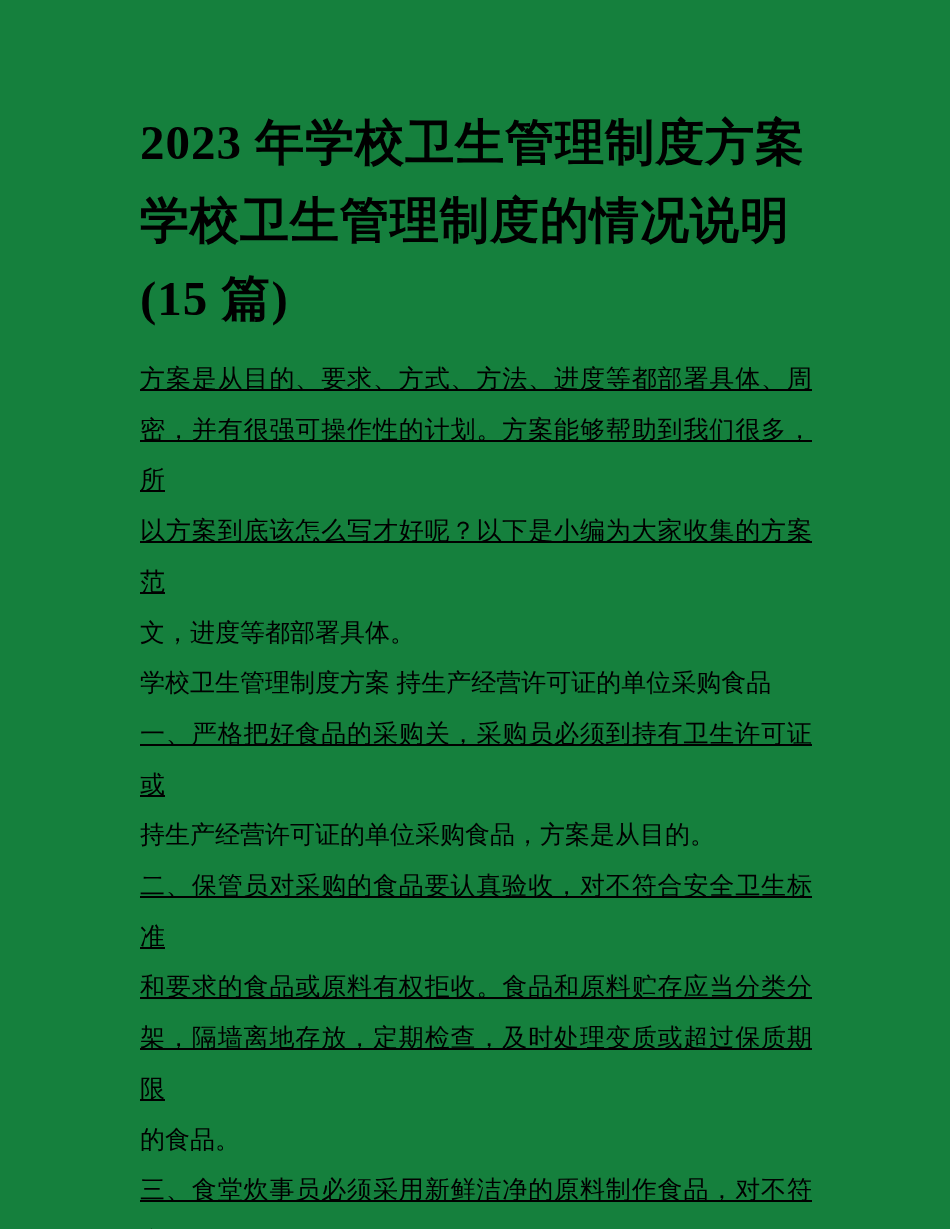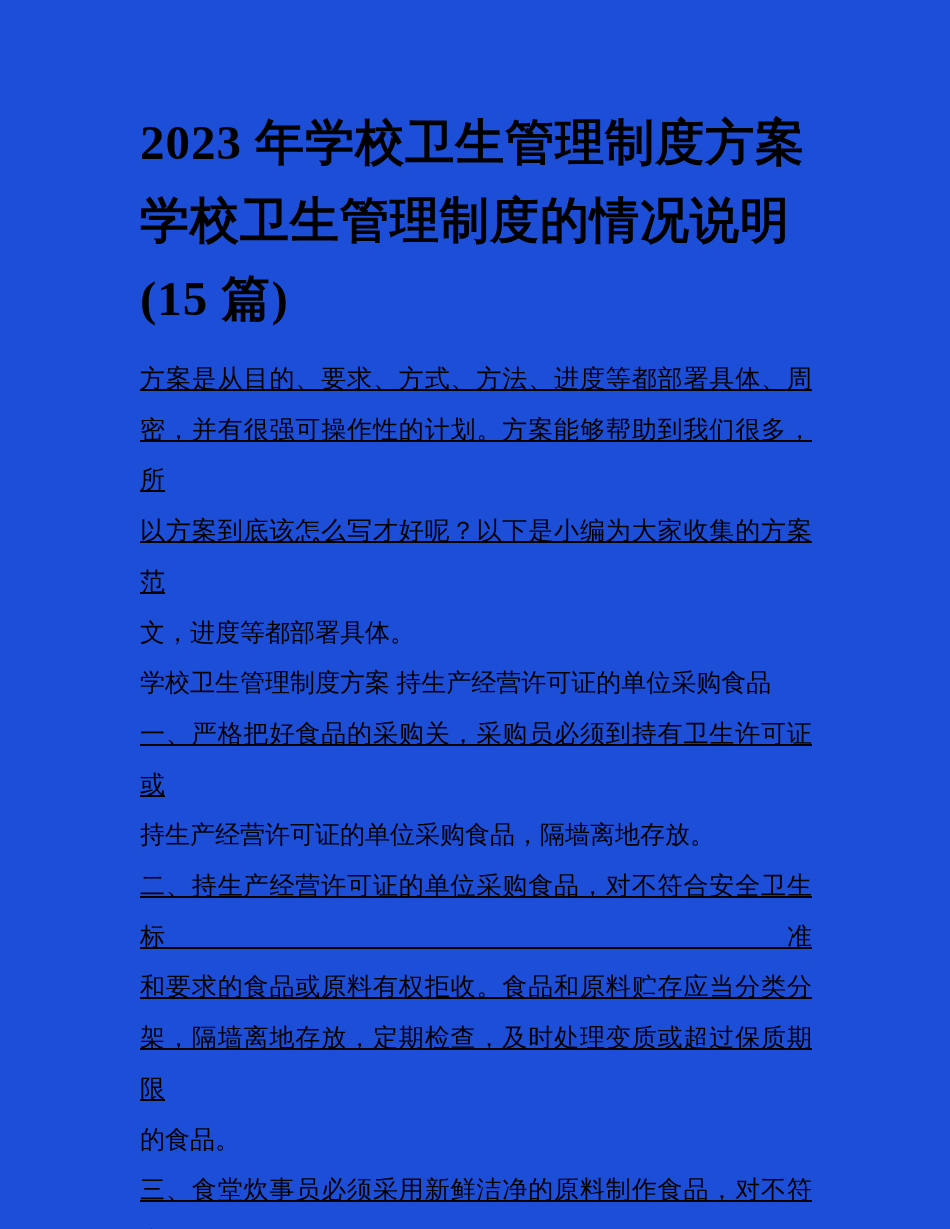--- a/index.html
+++ b/index.html
@@ -4,21 +4,21 @@
 <style>
   html, body {
     margin: 0;
     padding: 0;
     background: #ffffff;
   }
   .page {
     position: relative;
     width: 950px;
     height: 1229px;
-    background: #1d4ed8;
+    background: #15803d;
     overflow: hidden;
   }
   .content {
     box-sizing: content-box;
     padding: 104px 0 0 140px;
     width: 672px;
   }
   .title {
     margin: 0 0 16px 0;
     color: #000000;
@@ -68,24 +68,24 @@
           <div class="text-line jline">方案是从目的、要求、方式、方法、进度等都部署具体、周</div>
           <div class="text-line jline">密，并有很强可操作性的计划。方案能够帮助到我们很多，所</div>
           <div class="text-line jline">以方案到底该怎么写才好呢？以下是小编为大家收集的方案范</div>
           <div class="text-line">文，进度等都部署具体。</div>
         </div>
         <div class="para">
           <div class="text-line">学校卫生管理制度方案 持生产经营许可证的单位采购食品</div>
         </div>
         <div class="para">
           <div class="text-line jline">一、严格把好食品的采购关，采购员必须到持有卫生许可证或</div>
-          <div class="text-line">持生产经营许可证的单位采购食品，隔墙离地存放。</div>
+          <div class="text-line">持生产经营许可证的单位采购食品，方案是从目的。</div>
         </div>
         <div class="para">
-          <div class="text-line jline">二、持生产经营许可证的单位采购食品，对不符合安全卫生标准</div>
+          <div class="text-line jline">二、保管员对采购的食品要认真验收，对不符合安全卫生标准</div>
           <div class="text-line jline">和要求的食品或原料有权拒收。食品和原料贮存应当分类分</div>
           <div class="text-line jline">架，隔墙离地存放，定期检查，及时处理变质或超过保质期限</div>
           <div class="text-line">的食品。</div>
         </div>
         <div class="para">
           <div class="text-line jline">三、食堂炊事员必须采用新鲜洁净的原料制作食品，对不符合</div>
         </div>
       </div>
   </div>
 </div>

